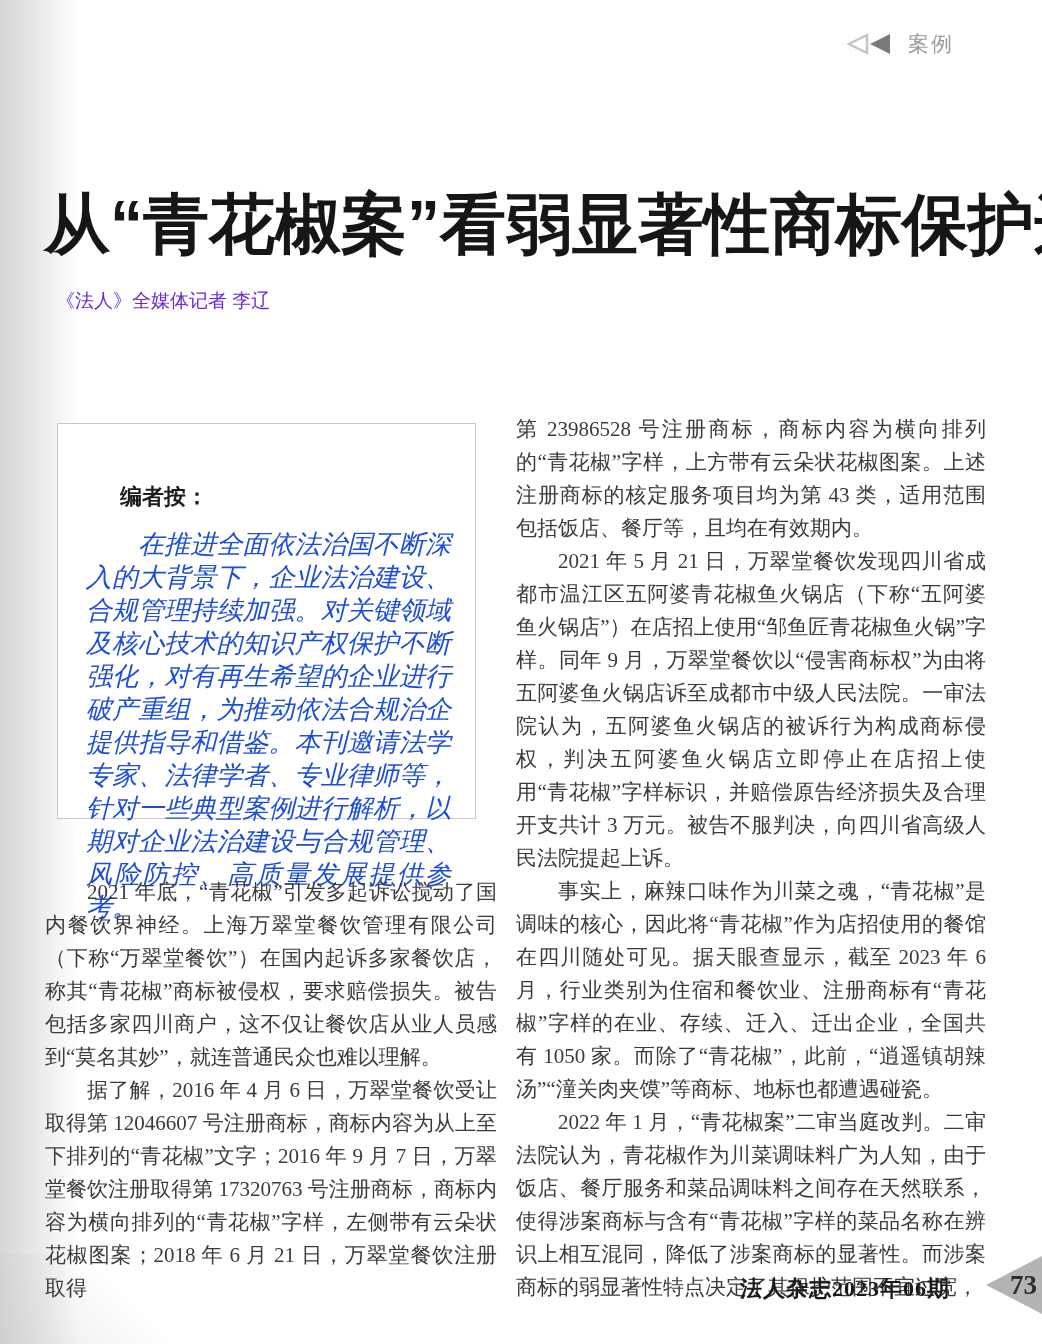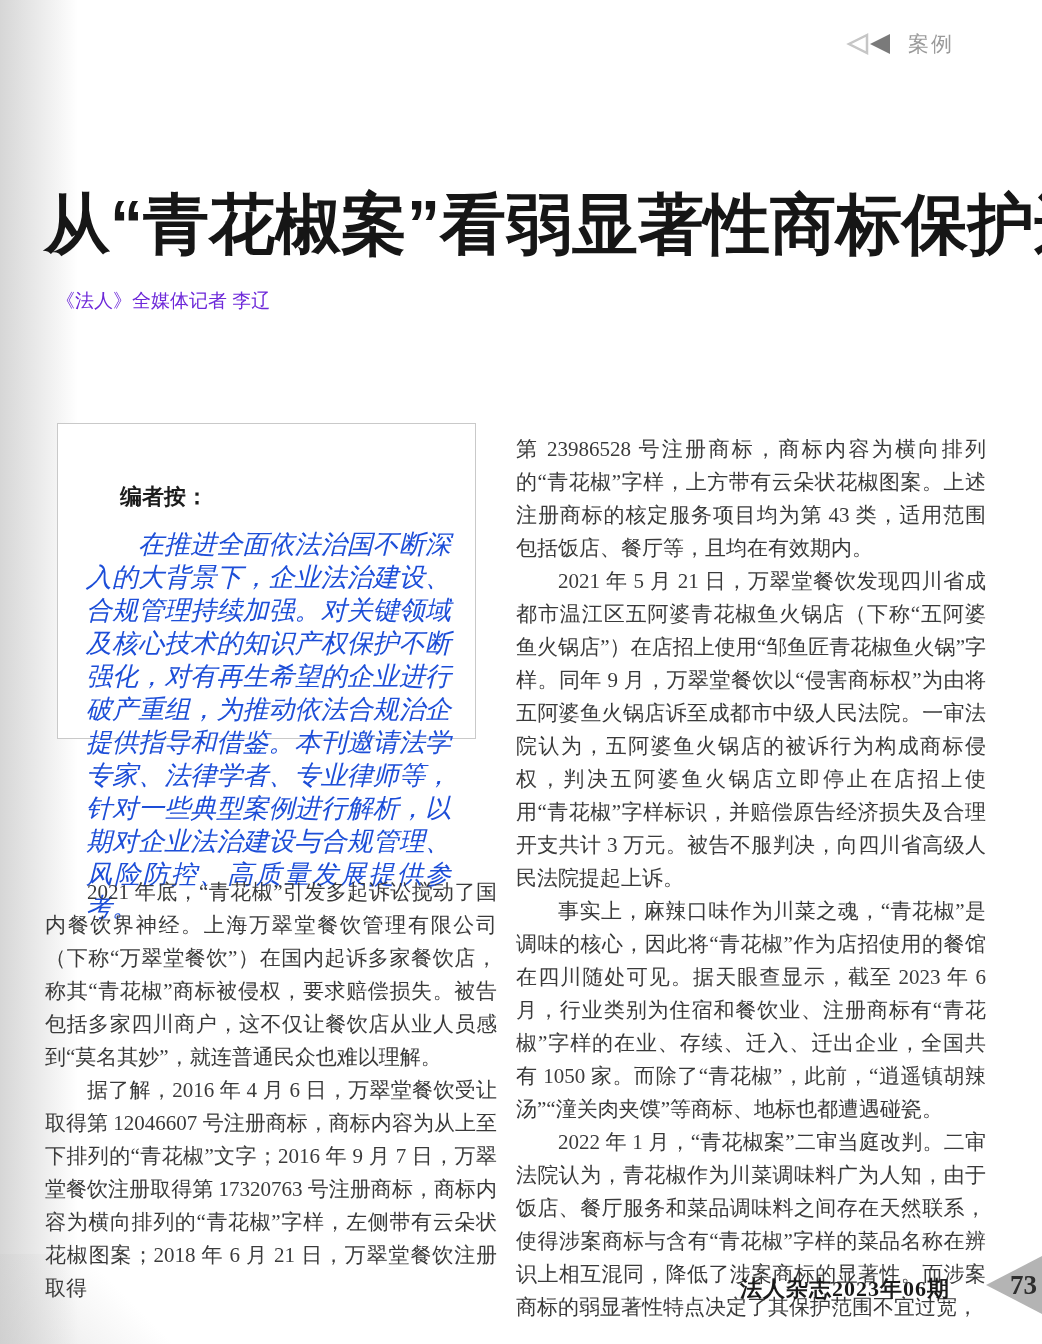--- a/index.html
+++ b/index.html
@@ -55,21 +55,21 @@
   .byline {
     position: absolute;
     left: 56px; top: 288px;
     font-family: "Liberation Sans", "DejaVu Sans", sans-serif;
     font-size: 19px;
     color: #6d28d9;
   }
   .editor-note {
     position: absolute;
     left: 57px; top: 423px;
-    width: 419px; height: 316px;
+    width: 419px; height: 396px;
     border: 1px solid #c9c9c9;
     background: #ffffff;
     padding: 58px 24px 0 28px;
   }
   .en-heading {
     font-family: "Liberation Sans", "DejaVu Sans", sans-serif;
     font-weight: bold;
     font-size: 22px;
     color: #1c1c1c;
     margin-left: 34px;
@@ -86,21 +86,21 @@
   .col {
     position: absolute;
     font-size: 21px;
     line-height: 33px;
     text-align: justify;
     color: #3a3a3a;
   }
   .col .para { text-indent: 2em; }
   .col.left  { left: 45px;  top: 876px; width: 452px; }
   .col.right { left: 516px; top: 413px; width: 470px; }
-  .col.right .para:first-child { text-indent: 0; margin-top: 20px; }
+  .col.right .para:first-child { text-indent: 0; }
   .footer-journal {
     position: absolute;
     top: 1274px; right: 92px;
     font-family: "Liberation Serif", "DejaVu Serif", serif;
     font-weight: bold;
     font-size: 22px;
     color: #1a1a1a;
     letter-spacing: 1px;
   }
   .page-corner {

